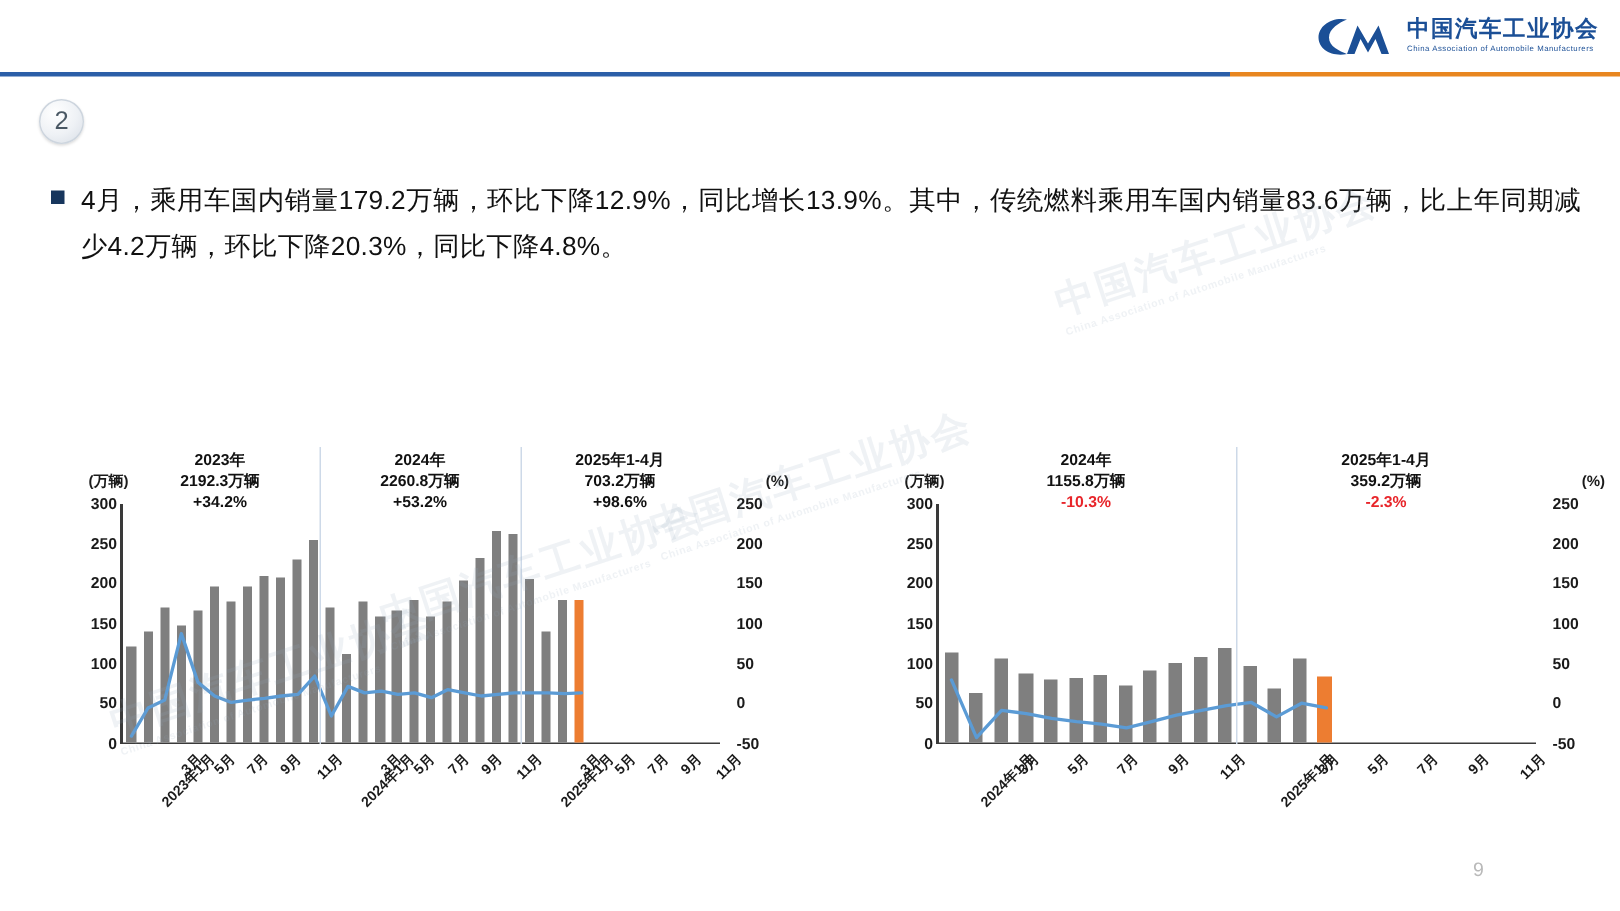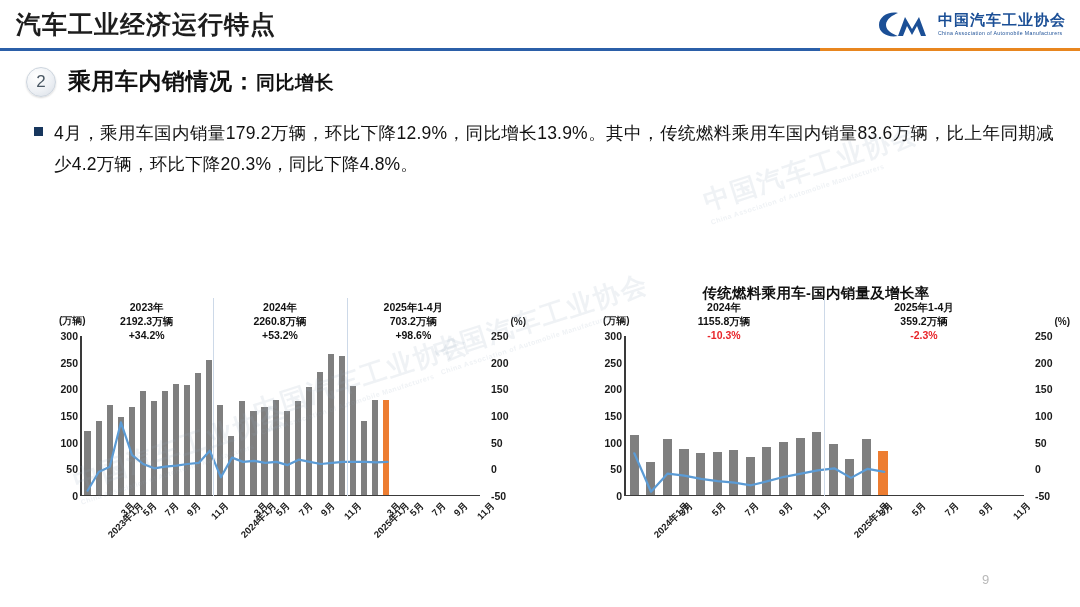--- a/index.html
+++ b/index.html
@@ -103,44 +103,40 @@
     transform: rotate(-18deg); white-space: nowrap;
   }
   .wm small { display: block; font-size: 7px; letter-spacing: .5px; }
 
   .page-num { position: absolute; left: 982px; top: 572px; font-size: 13px; color: #b9b9b9; }
 </style>
 </head>
 <body>
 
 <div class="header">
-  <div class="header-title">汽车工业经济运行特点</div>
 
   <div class="logo">
     <svg class="logo-mark" viewBox="0 0 54 30">
       <path d="M22 4 C12 2 3 8 3 16 C3 24 12 29 22 27 C17 25 10 22 10 16 C10 10 17 6 22 4 Z" fill="#1b4f96"></path>
       <path d="M22 27 L29 8 L36 20 L43 8 L50 27 L45 27 L41 17 L36 26 L31 17 L27 27 Z" fill="#1b4f96"></path>
     </svg>
     <div class="logo-text">
       <div class="logo-cn">中国汽车工业协会</div>
       <div class="logo-en">China Association of Automobile Manufacturers</div>
     </div>
   </div>
 
   <div class="header-rule">
     <div class="seg-blue"></div>
     <div class="seg-orange"></div>
   </div>
 </div>
 
 <div class="section-head">
   <div class="badge">2</div>
-  <div class="section-title">
-    <span>乘用车内销情况：</span><span class="sub">同比增长</span>
-  </div>
 </div>
 
 <div class="bullets">
   <div class="bullet">
     <div class="bullet-sq"></div>
     <div class="bullet-text">4月，乘用车国内销量179.2万辆，环比下降12.9%，同比增长13.9%。其中，传统燃料乘用车国内销量83.6万辆，比上年同期减少4.2万辆，环比下降20.3%，同比下降4.8%。</div>
   </div>
 </div>
 
 <div class="chart left" id="chart-0">
@@ -298,21 +294,20 @@
       <div class="divider" style="left: 334.667px; height: 198px;"></div>
       <div class="anno" style="left: 346.333px; width: 110px; top: -36px;">
         <div>2025年1-4月</div>
         <div>703.2万辆</div>
         <div>+98.6%</div>
       </div>
     </div>
 </div>
 
 <div class="chart right" id="chart-1">
-  <div class="chart-title">传统燃料乘用车-国内销量及增长率</div>
   <div class="unit-l">(万辆)</div>
   <div class="unit-r">(%)</div>
   <div class="plot-wrap">
     <div class="axis-left">
         <div class="tick" style="top: 0px;">300</div>
         <div class="tick" style="top: 26.6667px;">250</div>
         <div class="tick" style="top: 53.3333px;">200</div>
         <div class="tick" style="top: 80px;">150</div>
         <div class="tick" style="top: 106.667px;">100</div>
         <div class="tick" style="top: 133.333px;">50</div>

